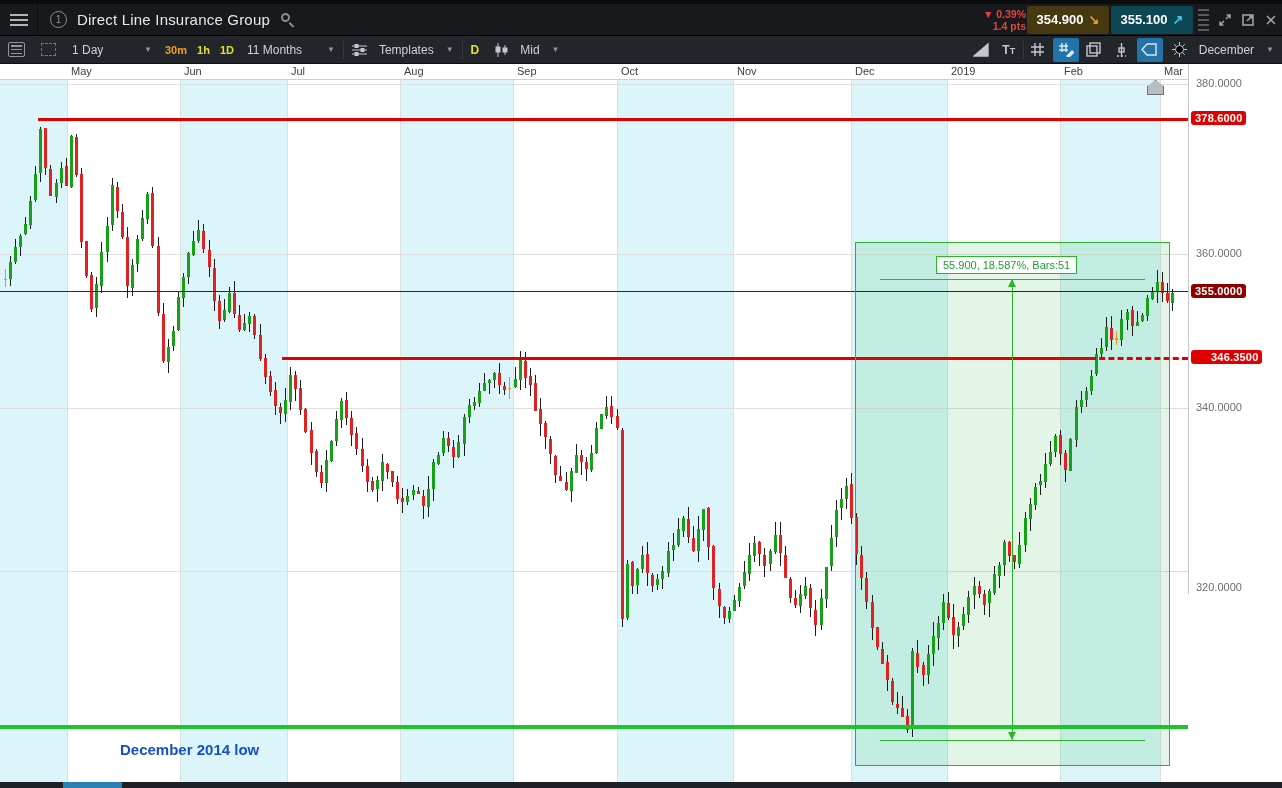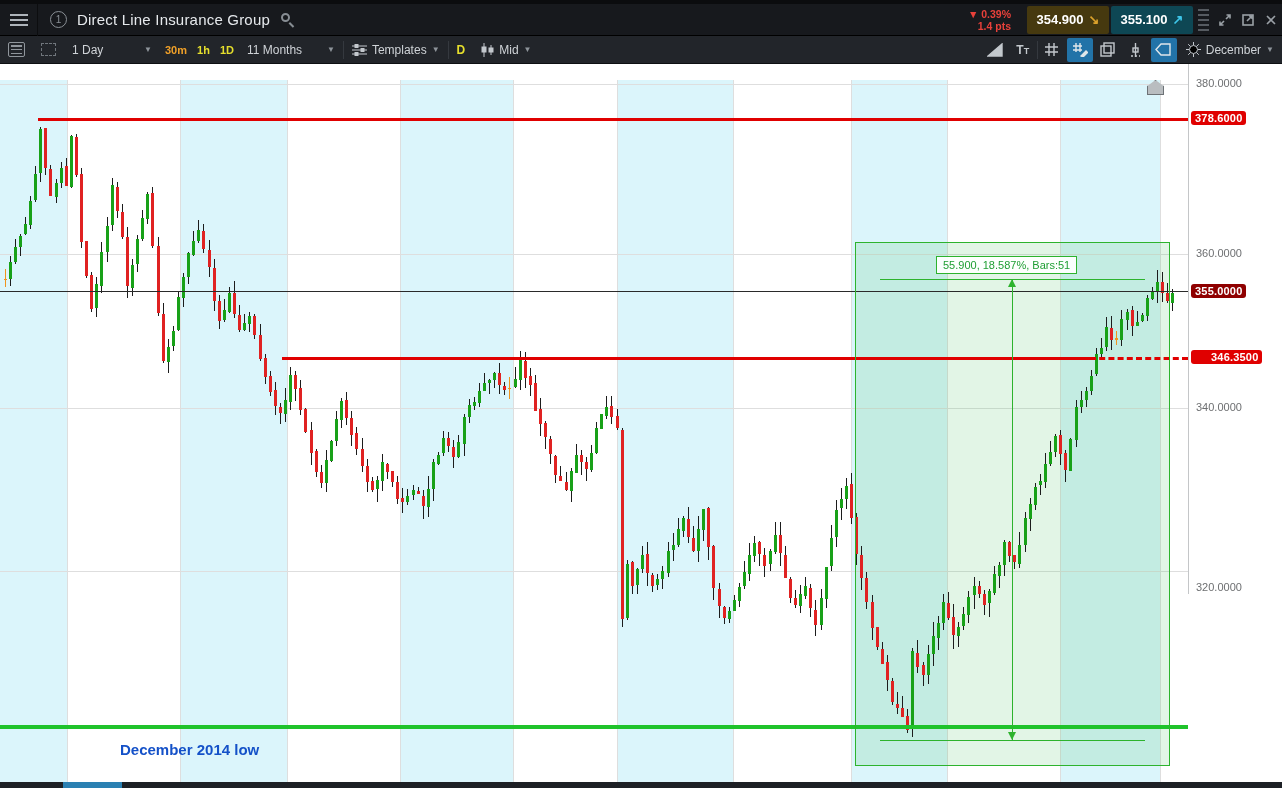--- a/index.html
+++ b/index.html
@@ -10,33 +10,33 @@
   .top-strip{position:absolute;left:0;top:0;width:1282px;height:4px;background:#0b0c0e;}
   .header{position:absolute;left:0;top:4px;width:1282px;height:32px;background:#17191d;display:flex;align-items:center;border-bottom:1px solid #000;}
   .menu-btn{width:38px;height:32px;display:flex;flex-direction:column;justify-content:center;align-items:center;gap:3px;cursor:pointer;border-right:1px solid #0c0d0f;}
   .menu-btn i{display:block;width:18px;height:2px;background:#aeb4ba;}
   .circle1{width:17px;height:17px;border:1.5px solid #8a9096;border-radius:50%;color:#8a9096;font-size:10px;display:flex;align-items:center;justify-content:center;margin:0 10px 0 12px;}
   .title{color:#e6e9ec;font-size:15px;letter-spacing:.2px;}
   .search-ico{position:relative;width:16px;height:16px;margin-left:10px;}
   .search-ico .lens{position:absolute;left:1px;top:1px;width:9px;height:9px;border:2px solid #878d93;border-radius:50%;}
   .search-ico .stem{position:absolute;left:10px;top:10px;width:6px;height:2px;background:#878d93;transform:rotate(45deg);transform-origin:0 0;}
   .hspacer{flex:1;}
-  .chg{font-size:10.5px;font-weight:bold;color:#e8413a;text-align:right;line-height:12px;margin-right:15px;}
+  .chg{font-size:10.5px;font-weight:bold;color:#e8413a;text-align:right;line-height:12px;margin-right:0;}
   .px-btn{height:28px;width:82px;margin:0 1px;display:flex;align-items:center;justify-content:center;gap:5px;border-radius:2px;color:#fff;font-size:13px;font-weight:bold;cursor:pointer;}
   .sell{background:#46390f;}
   .buy{background:#0e4754;}
   .arr-sell{color:#dba12b;font-size:13px;}
   .arr-buy{color:#3ec6ea;font-size:13px;}
   .grip{width:11px;height:22px;margin:0 4px;background:repeating-linear-gradient(#565b61 0 2px,transparent 2px 5px);}
   .winbtn{width:23px;height:22px;display:flex;align-items:center;justify-content:center;cursor:pointer;}
   .winbtn svg{stroke:#9aa0a6;fill:none;stroke-width:1.6;}
 
   
   .toolbar{position:absolute;left:0;top:36px;width:1282px;height:28px;background:#22252a;border-bottom:1px solid #0d0f12;display:flex;align-items:center;color:#cfd3d7;font-size:12px;}
-  .tb-btn{display:flex;align-items:center;gap:5px;padding:0 8px;height:28px;cursor:pointer;white-space:nowrap;}
+  .tb-btn{display:flex;align-items:center;gap:12px;padding:0 8px;height:28px;cursor:pointer;white-space:nowrap;}
   .tb-sep{width:1px;height:18px;background:#35393f;}
   .caret{font-size:8px;color:#8e949a;}
   .ico-list{width:17px;height:15px;border:1px solid #90969c;border-radius:2px;padding:2px;display:flex;flex-direction:column;justify-content:space-between;}
   .ico-list i{display:block;height:1.5px;background:#90969c;}
   .ico-dash{width:15px;height:13px;border:1px dashed #70767c;}
   .intv{font-weight:bold;font-size:11px;padding:0 5px;cursor:pointer;}
   .intv.orange{color:#f0a028;}
   .intv.yellow{color:#e6df2c;}
   .d-letter{color:#e6df2c;font-weight:bold;font-size:12px;}
   .tb-right{margin-left:auto;display:flex;align-items:center;}
@@ -223,20 +223,33 @@
       <div class="vgrid" style="left: 617px; background: rgb(222, 222, 222);"></div>
       <div class="vgrid" style="left: 733px; background: rgb(222, 222, 222);"></div>
       <div class="vgrid" style="left: 851px; background: rgb(222, 222, 222);"></div>
       <div class="vgrid" style="left: 947px; background: rgb(222, 222, 222);"></div>
       <div class="vgrid" style="left: 1060px; background: rgb(222, 222, 222);"></div>
       <div class="vgrid" style="left: 1160px; background: rgb(222, 222, 222);"></div>
       <div class="hgrid" style="top: 20px;"></div>
       <div class="hgrid" style="top: 190.26px;"></div>
       <div class="hgrid" style="top: 343.73px;"></div>
       <div class="hgrid" style="top: 506.508px;"></div>
+      <div class="mstrip">
+        <div class="mlabel" style="left: 71px;">May</div>
+        <div class="mlabel" style="left: 184px;">Jun</div>
+        <div class="mlabel" style="left: 291px;">Jul</div>
+        <div class="mlabel" style="left: 404px;">Aug</div>
+        <div class="mlabel" style="left: 517px;">Sep</div>
+        <div class="mlabel" style="left: 621px;">Oct</div>
+        <div class="mlabel" style="left: 737px;">Nov</div>
+        <div class="mlabel" style="left: 855px;">Dec</div>
+        <div class="mlabel" style="left: 951px;">2019</div>
+        <div class="mlabel" style="left: 1064px;">Feb</div>
+        <div class="mlabel" style="left: 1164px;">Mar</div>
+      </div>
       <div class="lvl" style="left: 855px; top: 178px; width: 315px; height: 524px; background: rgba(60, 190, 90, 0.15);"></div>
       <div>
         <svg width="1188" height="718" shape-rendering="crispEdges" style="position:absolute;left:0;top:0">
           <line x1="5.0" y1="205.1" x2="5.0" y2="223.3" stroke="#f0941e" stroke-width="1"></line>
           <rect x="3.5" y="214.9" width="3" height="1.5" fill="#f0941e"></rect>
           <line x1="10.1" y1="191.9" x2="10.1" y2="221.9" stroke="#1c1c1c" stroke-width="1"></line>
           <rect x="8.6" y="198.2" width="3" height="17.1" fill="#18a118"></rect>
           <line x1="15.2" y1="174.7" x2="15.2" y2="200.3" stroke="#1c1c1c" stroke-width="1"></line>
           <rect x="13.7" y="182.5" width="3" height="15.5" fill="#18a118"></rect>
           <line x1="20.3" y1="169.6" x2="20.3" y2="192.4" stroke="#1c1c1c" stroke-width="1"></line>

